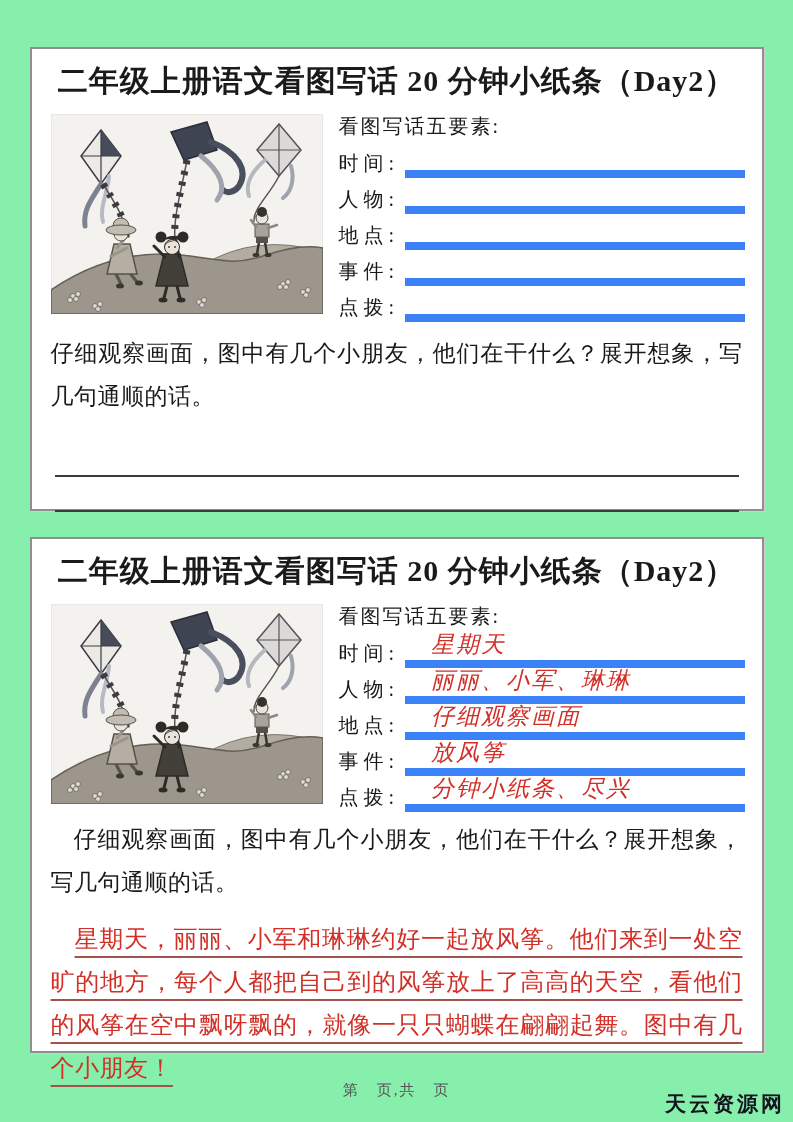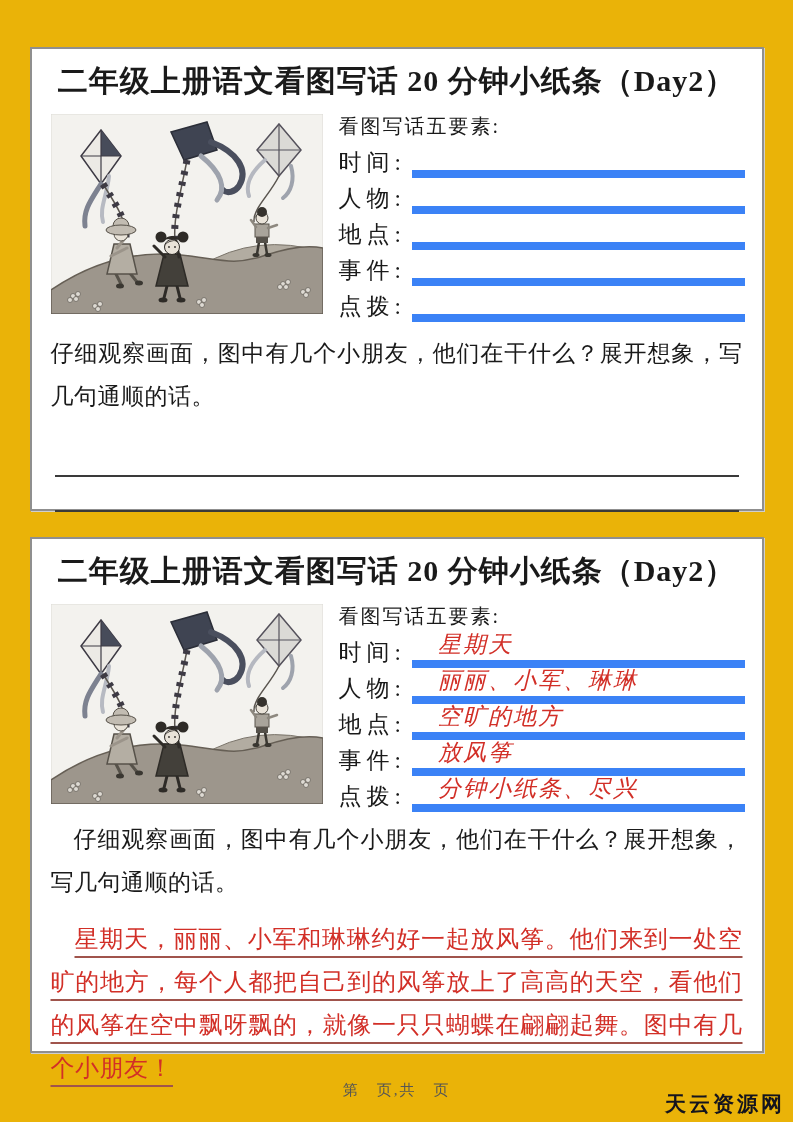--- a/index.html
+++ b/index.html
@@ -1,20 +1,20 @@
 <!DOCTYPE html>
 <html><head>
 <meta charset="utf-8">
 <style>
   html, body { margin: 0; padding: 0; background: #ffffff; }
   .page {
     position: relative;
     width: 793px;
     height: 1122px;
-    background: #eab308;
+    background: #86efac;
     font-family: "Liberation Serif", "DejaVu Serif", serif;
     color: #1a1a1a;
     overflow: hidden;
     box-sizing: border-box;
     padding-top: 47px;
   }
   .card {
     box-sizing: border-box;
     width: 734px;
     margin: 0 auto;
@@ -35,21 +35,21 @@
   }
   .content-row { display: flex; align-items: flex-start; }
   .illustration {
     width: 272px; height: 200px; flex: 0 0 auto;
     margin: 4px 8px 0 2px;
   }
   .illustration svg { display: block; width: 100%; height: 100%; }
   .fields { flex: 1 1 auto; padding-left: 8px; }
   .fields-heading { font-size: 20px; height: 32px; line-height: 32px; letter-spacing: 2px; }
   .field-row { display: flex; align-items: flex-end; height: 36px; }
-  .field-label { font-size: 23px; letter-spacing: 5px; white-space: nowrap; line-height: 30px; }
+  .field-label { font-size: 20px; letter-spacing: 5px; white-space: nowrap; line-height: 30px; }
   .field-line {
     flex: 1 1 auto;
     border-bottom: 8px solid #3b82f6;
     margin-left: 6px;
     min-height: 30px;
     display: block;
     font-style: italic;
   }
   .field-value {
     display: block;
@@ -289,21 +289,21 @@
         </div>
         <div class="field-row">
           <span class="field-label">人物:</span>
           <span class="field-line">
               <span class="field-value">丽丽、小军、琳琳</span>
             </span>
         </div>
         <div class="field-row">
           <span class="field-label">地点:</span>
           <span class="field-line">
-              <span class="field-value">空旷的地方</span>
+              <span class="field-value">仔细观察画面</span>
             </span>
         </div>
         <div class="field-row">
           <span class="field-label">事件:</span>
           <span class="field-line">
               <span class="field-value">放风筝</span>
             </span>
         </div>
         <div class="field-row">
           <span class="field-label">点拨:</span>

